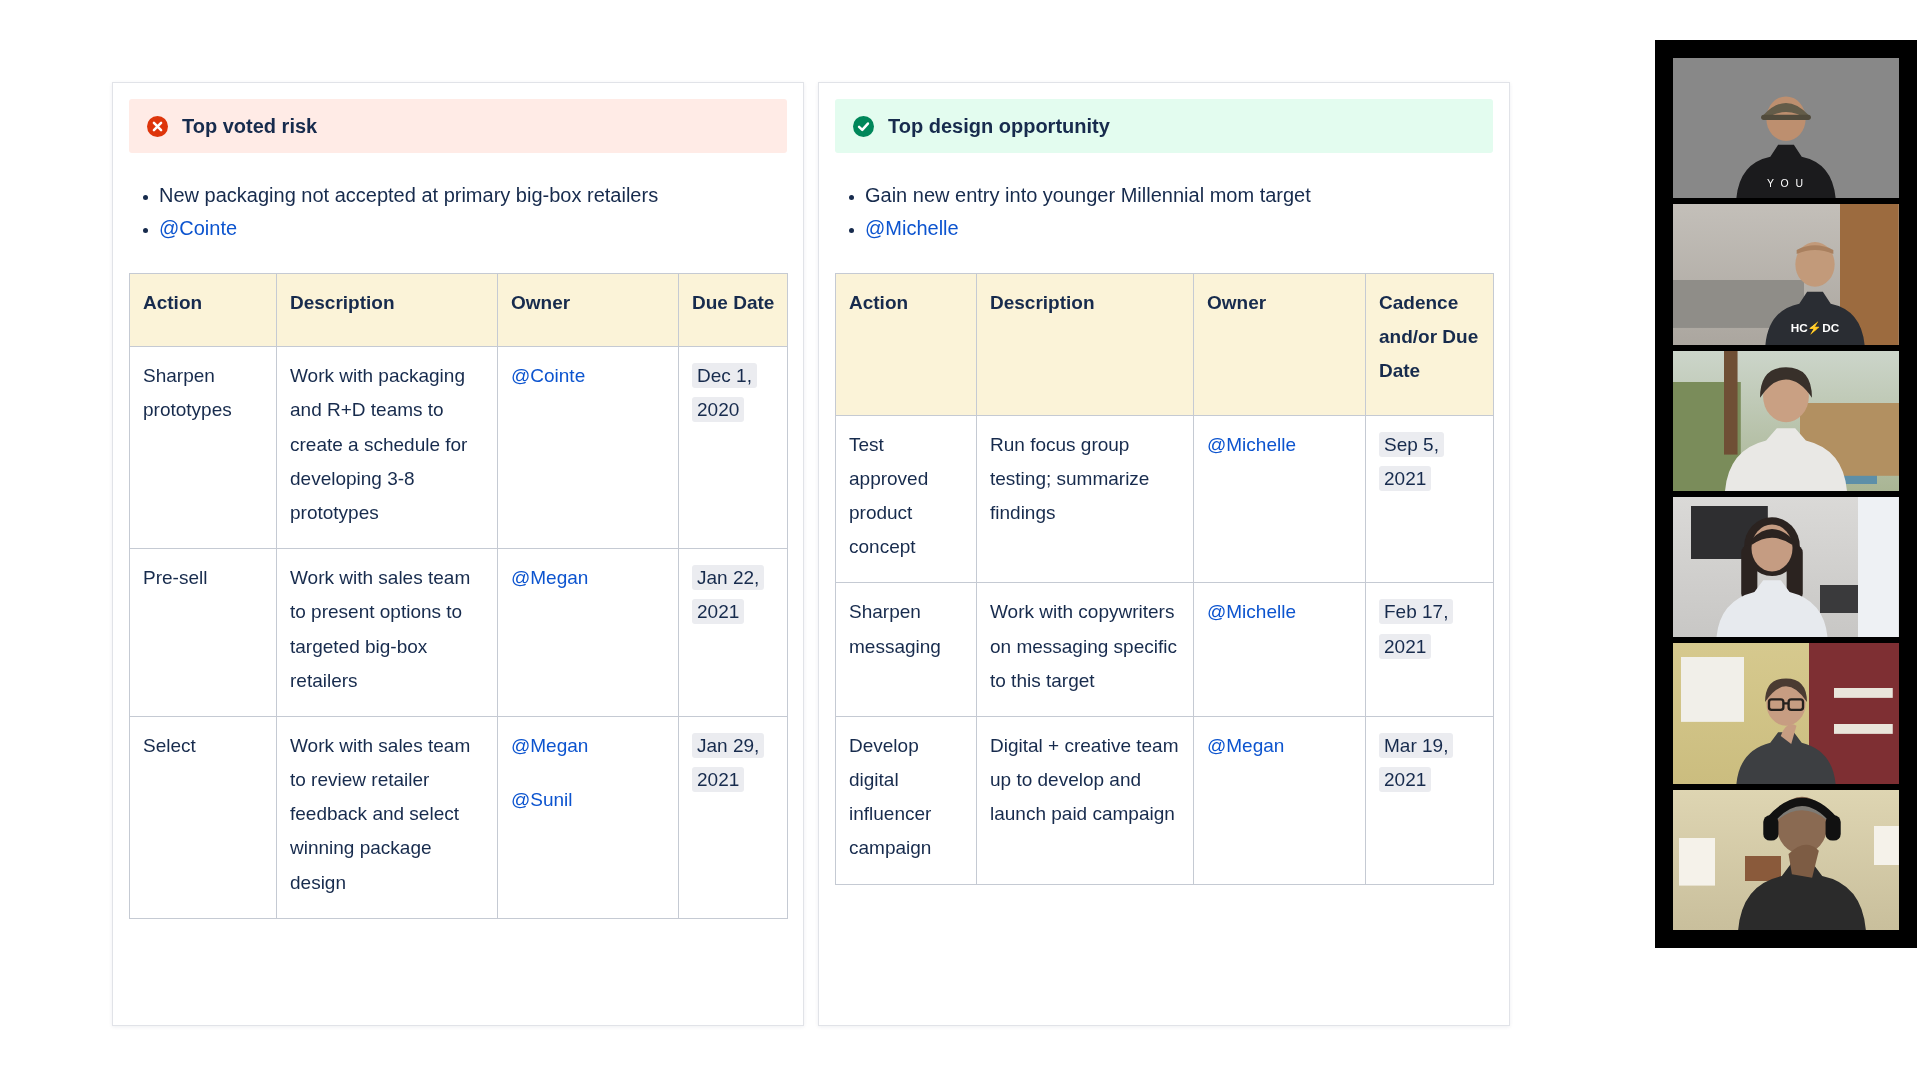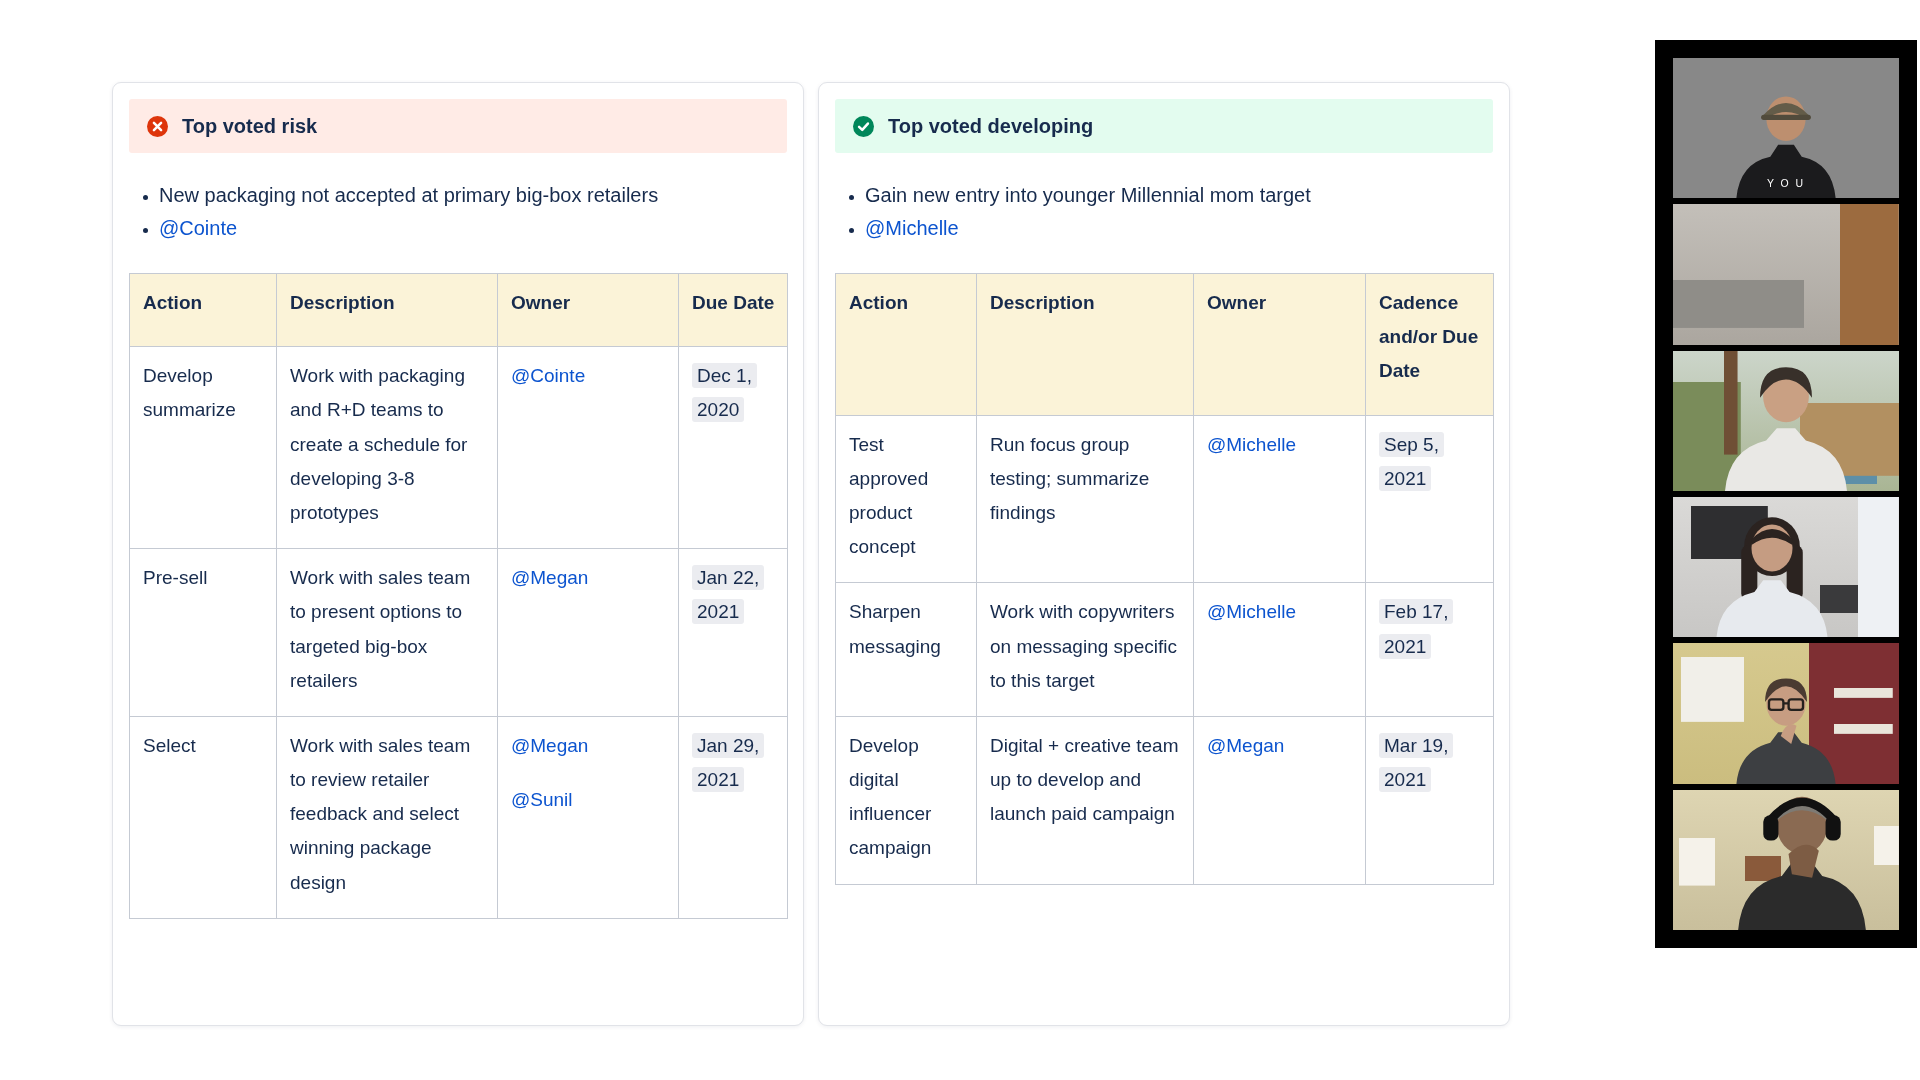--- a/index.html
+++ b/index.html
@@ -11,21 +11,21 @@
   }
   *{box-sizing:border-box}
   html,body{margin:0;padding:0}
   body{
     width:1920px;height:1080px;position:relative;overflow:hidden;
     background:#fff;color:var(--text);
     font-family:"Liberation Sans",sans-serif;font-size:20px;
   }
   .card{
     position:absolute;top:82px;width:692px;height:944px;background:#fff;
-    border:1px solid var(--card-border);border-radius:9px;
+    border:1px solid var(--card-border);border-radius:0;
     box-shadow:0 1px 4px rgba(9,30,66,.07);padding:16px;
   }
   .card-risk{left:112px}
   .card-opp{left:818px}
   .banner{display:flex;align-items:center;gap:14px;height:54px;border-radius:3px;padding:0 18px}
   .banner-risk{background:var(--risk-banner-bg)}
   .banner-opp{background:var(--opportunity-banner-bg)}
   .banner h2{font-size:20px;font-weight:700;margin:0}
   .icon svg{width:21px;height:21px;display:block}
   .bullets{margin:28px 0 0 0;padding-left:30px}
@@ -120,21 +120,21 @@
     <thead>
       <tr>
         <th>Action</th>
         <th>Description</th>
         <th>Owner</th>
         <th>Due Date</th>
       </tr>
     </thead>
     <tbody>
       <tr>
-        <td>Develop summarize</td>
+        <td>Sharpen prototypes</td>
         <td>Work with packaging and R+D teams to create a schedule for developing 3-8 prototypes</td>
         <td>
             <p class="owner-p"><a class="mention">@Cointe</a></p>
           </td>
         <td><span class="date">Dec 1, 2020</span></td>
       </tr>
       <tr>
         <td>Pre-sell</td>
         <td>Work with sales team to present options to targeted big-box retailers</td>
         <td>
@@ -156,21 +156,21 @@
 </section>
 
 <section class="card card-opp">
   <div class="banner banner-opp">
     <span class="icon">
       <svg viewBox="0 0 20 20">
           <circle cx="10" cy="10" r="10" fill="var(--opportunity-icon,#00875A)"></circle>
           <path d="M5.8 10.4 L8.8 13.2 L14.2 7.2" stroke="#fff" stroke-width="2.4" fill="none" stroke-linecap="round" stroke-linejoin="round"></path>
         </svg>
     </span>
-    <h2>Top voted developing</h2>
+    <h2>Top design opportunity</h2>
   </div>
 
   <ul class="bullets">
     <li><span>Gain new entry into younger Millennial mom target</span></li>
     <li><a class="mention">@Michelle</a></li>
   </ul>
 
   <table class="grid">
     <colgroup>
         <col style="width:141px">
@@ -225,20 +225,28 @@
         <ellipse cx="50" cy="28" rx="15" ry="17" fill="#bd8f6f"></ellipse>
         <path d="M33 25 Q50 7 67 25 L67 29 Q50 17 33 29 Z" fill="#635c49"></path>
         <rect x="31" y="25" width="38" height="4" rx="2" fill="#514b3c"></rect>
         <text x="50" y="80" text-anchor="middle" fill="#fff" font-size="8" letter-spacing="1.5">Y O U</text>
       </svg>
     </div>
   </div>
 
   <div class="tile tile-2">
     <div class="scene"></div>
+    <div class="person">
+      <svg viewBox="0 0 100 90">
+        <path d="M12 90 Q14 62 38 57 L44 48 L56 48 L62 57 Q86 62 88 90 Z" fill="#2a2d33"></path>
+        <ellipse cx="50" cy="27" rx="15" ry="17" fill="#c29a7a"></ellipse>
+        <path d="M36 16 Q50 9 64 16 L64 19 Q50 13 36 19 Z" fill="#a9805f"></path>
+        <text x="50" y="79" text-anchor="middle" fill="#fff" font-size="9" font-weight="bold">HC⚡DC</text>
+      </svg>
+    </div>
   </div>
 
   <div class="tile tile-3">
     <div class="scene"></div>
     <div class="person">
       <svg viewBox="0 0 100 90">
         <path d="M10 90 Q12 62 37 56 L44 48 L56 48 L63 56 Q88 62 90 90 Z" fill="#e9e8e5"></path>
         <ellipse cx="50" cy="27" rx="15" ry="17" fill="#c9a083"></ellipse>
         <path d="M33 28 Q33 8 50 8 Q67 8 67 28 Q59 16 50 16 Q41 16 33 28 Z" fill="#38302a"></path>
       </svg>

